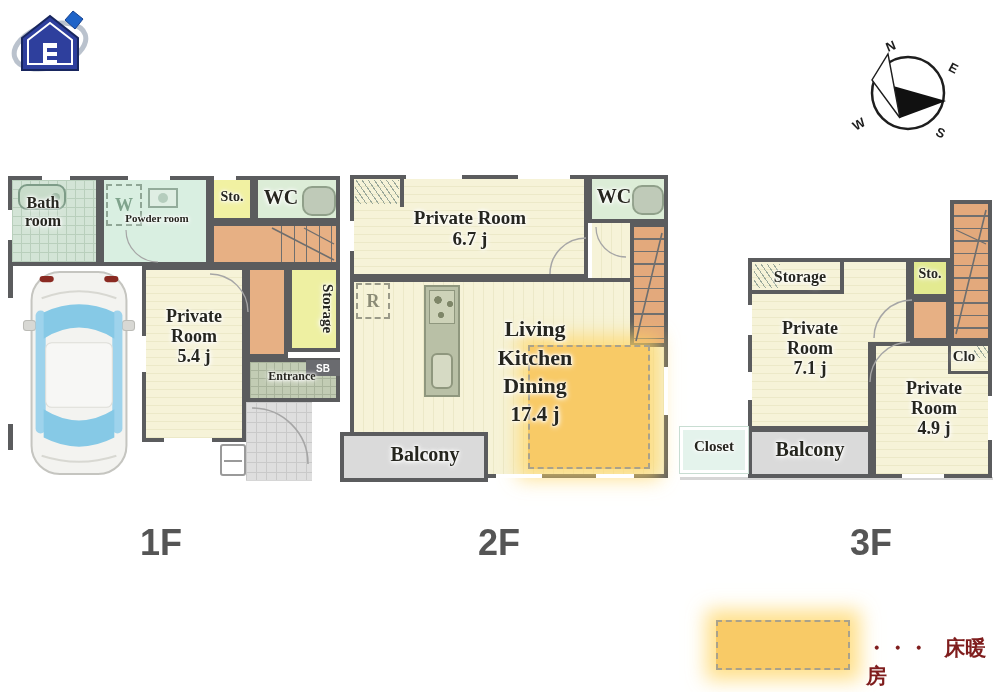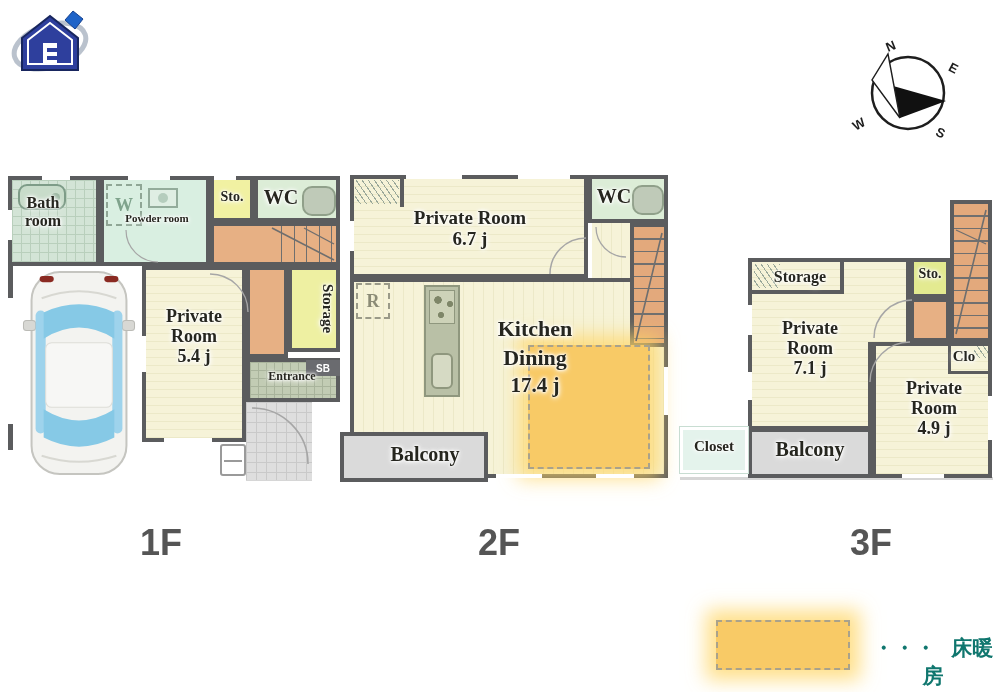--- a/index.html
+++ b/index.html
@@ -34,21 +34,21 @@
              font-family:"Liberation Serif",serif;font-weight:bold;}
   .heat{position:absolute;box-sizing:border-box;background:#f8ca66;border:2px dashed #a9a28b;
         box-shadow:0 0 18px 10px rgba(255,214,100,0.75);}
   .floorlabel{position:absolute;font-family:"Liberation Sans",sans-serif;font-weight:bold;
               font-size:36px;color:#555;}
   .toilet{position:absolute;background:#bfcab8;border:2px solid #90a08a;border-radius:10px;}
   .arcsvg{position:absolute;left:0;top:0;pointer-events:none;}
   .brandtext{position:absolute;font-family:"Liberation Sans",sans-serif;font-weight:bold;
              font-size:38px;letter-spacing:3px;color:#1c2b6e;}
   .legendtext{position:absolute;font-family:"Liberation Serif",serif;font-weight:bold;
-              font-size:21px;color:#0f766e;text-align:center;}
+              font-size:21px;color:#7f1d1d;}
 </style>
 </head>
 <body>
 
 <div id="stage">
 
   <svg class="abs" style="left:10px;top:8px" width="80" height="68" viewBox="0 0 80 68">
     <ellipse cx="40" cy="38" rx="37" ry="21" fill="none" stroke="#b6bfca" stroke-width="5" transform="rotate(-18 40 38)" opacity="0.95"></ellipse>
     <rect x="42" y="34" width="26" height="26" fill="#f3c21c" stroke="#caa10e"></rect>
     <polygon points="12,30 40,8 68,30 68,62 12,62" fill="#2e3f9d" stroke="#18265e" stroke-width="2"></polygon>
@@ -178,20 +178,21 @@
            background-image:radial-gradient(circle at 8px 9px,#7e8668 3.5px,transparent 4px),radial-gradient(circle at 20px 13px,#7e8668 2.8px,transparent 3.3px),radial-gradient(circle at 11px 24px,#7e8668 2.8px,transparent 3.3px)"></div>
       <div class="abs" style="left:5px;top:66px;width:22px;height:36px;background:#d6dac4;border:2px solid #8f977e;border-radius:6px"></div>
     </div>
 
     <div class="lbl" style="left:40px;top:32px;width:160px;font-size:19px">
       <span>Private Room</span><br>
       <span>6.7 j</span>
     </div>
     <div class="lbl" style="left:242px;top:10px;width:44px;font-size:20px">WC</div>
     <div class="lbl" style="left:112px;top:140px;width:146px;font-size:22px;line-height:1.3">
+      <div>Living</div>
       <div>Kitchen</div>
       <div>Dining</div>
       <div style="font-size:21px">17.4 j</div>
     </div>
     <div class="lbl" style="left:20px;top:268px;width:110px;font-size:20px">Balcony</div>
 
     <svg class="arcsvg" width="318" height="308" viewBox="0 0 318 308">
       <path d="M 200 99 A 36 36 0 0 1 236 63" fill="none" stroke="#a6a6a6" stroke-width="1.5"></path>
       <path d="M 246 52 A 30 30 0 0 0 276 82" fill="none" stroke="#a6a6a6" stroke-width="1.3"></path>
       <path d="M 286 166 L 312 58" fill="none" stroke="#6e6e6e" stroke-width="1.6"></path>

